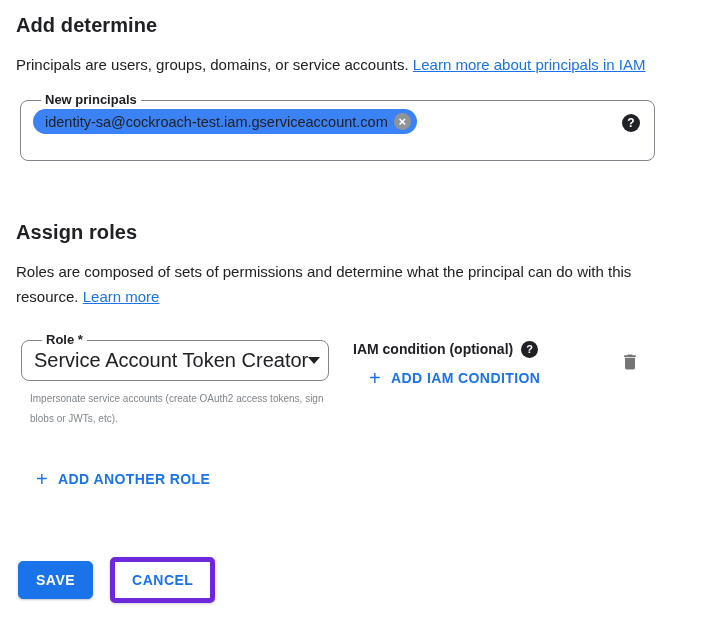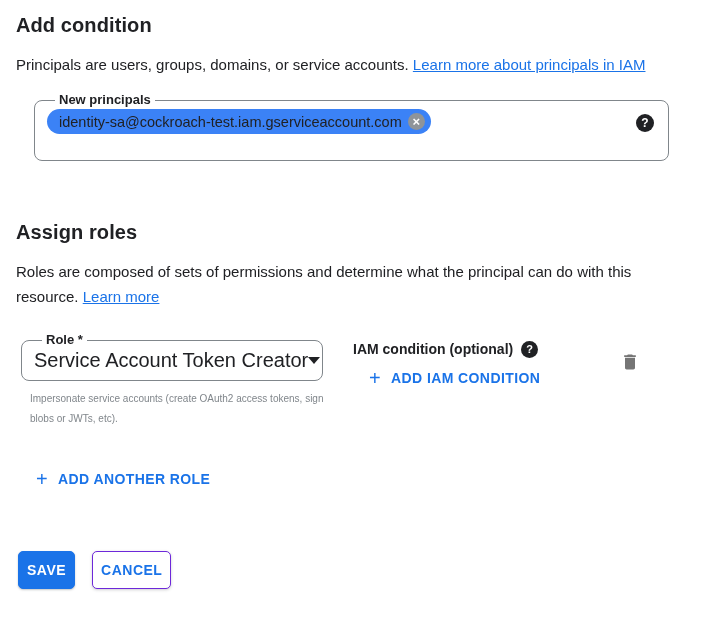--- a/index.html
+++ b/index.html
@@ -41,21 +41,21 @@
   fieldset.field legend {
     font-size: 13px;
     font-weight: 700;
     color: #202124;
     padding: 0 4px;
     margin-left: 8px;
     line-height: 14px;
   }
 
   fieldset.principals-field {
-    margin-left: 18px;
+    margin-left: 4px;
     margin-top: 16px;
     width: 635px;
     height: 68px;
     padding: 2px 14px 10px 12px;
   }
   .principals-content {
     display: flex;
     align-items: flex-start;
     justify-content: space-between;
   }
@@ -108,21 +108,21 @@
   .role-row {
     display: flex;
     align-items: flex-start;
     margin-top: 24px;
   }
   .role-col { width: 316px; flex: none; }
   fieldset.role-field {
     margin-left: 5px;
     width: 291px;
     height: 48px;
-    padding: 0 2px 0 12px;
+    padding: 0 8px 0 12px;
     cursor: pointer;
   }
   .role-value-row {
     display: flex;
     align-items: center;
     justify-content: space-between;
     height: 26px;
   }
   .role-value { font-size: 20px; color: #202124; white-space: nowrap; }
   .caret-down {
@@ -191,43 +191,44 @@
     display: flex;
     align-items: center;
     gap: 17px;
   }
   .btn {
     font-family: "Liberation Sans", sans-serif;
     font-size: 14px;
     font-weight: 700;
     letter-spacing: 0.5px;
     border-radius: 5px;
-    padding: 10px 8px;
-    cursor: pointer;
+    padding: 10px 17px;
+    cursor: pointer;
+    margin-top: 6px;
   }
   .btn-primary {
     background: #1a73e8;
     color: #ffffff;
     border: 1px solid #1a73e8;
     margin-left: 2px;
     box-shadow: 0 1px 2px rgba(60,64,67,0.3);
   }
   .btn-secondary {
     background: #ffffff;
     color: #1a73e8;
-    border: 1px solid #6d28d9;
+    border: 5px solid #6d28d9;
     box-shadow: 0 1px 3px rgba(60,64,67,0.25);
   }
 </style>
 </head>
 <body>
 
 <div class="page">
 
-  <h1 class="section-title">Add condition</h1>
+  <h1 class="section-title">Add determine</h1>
 
   <p class="section-desc"><span>Principals are users, groups, domains, or service accounts.</span> <a class="inline-link">Learn more about principals in IAM</a></p>
 
   <fieldset class="field principals-field">
     <legend>New principals</legend>
     <div class="principals-content">
       <span class="chip">
         <span class="chip-text">identity-sa@cockroach-test.iam.gserviceaccount.com</span>
         <span class="chip-close">×</span>
       </span>

